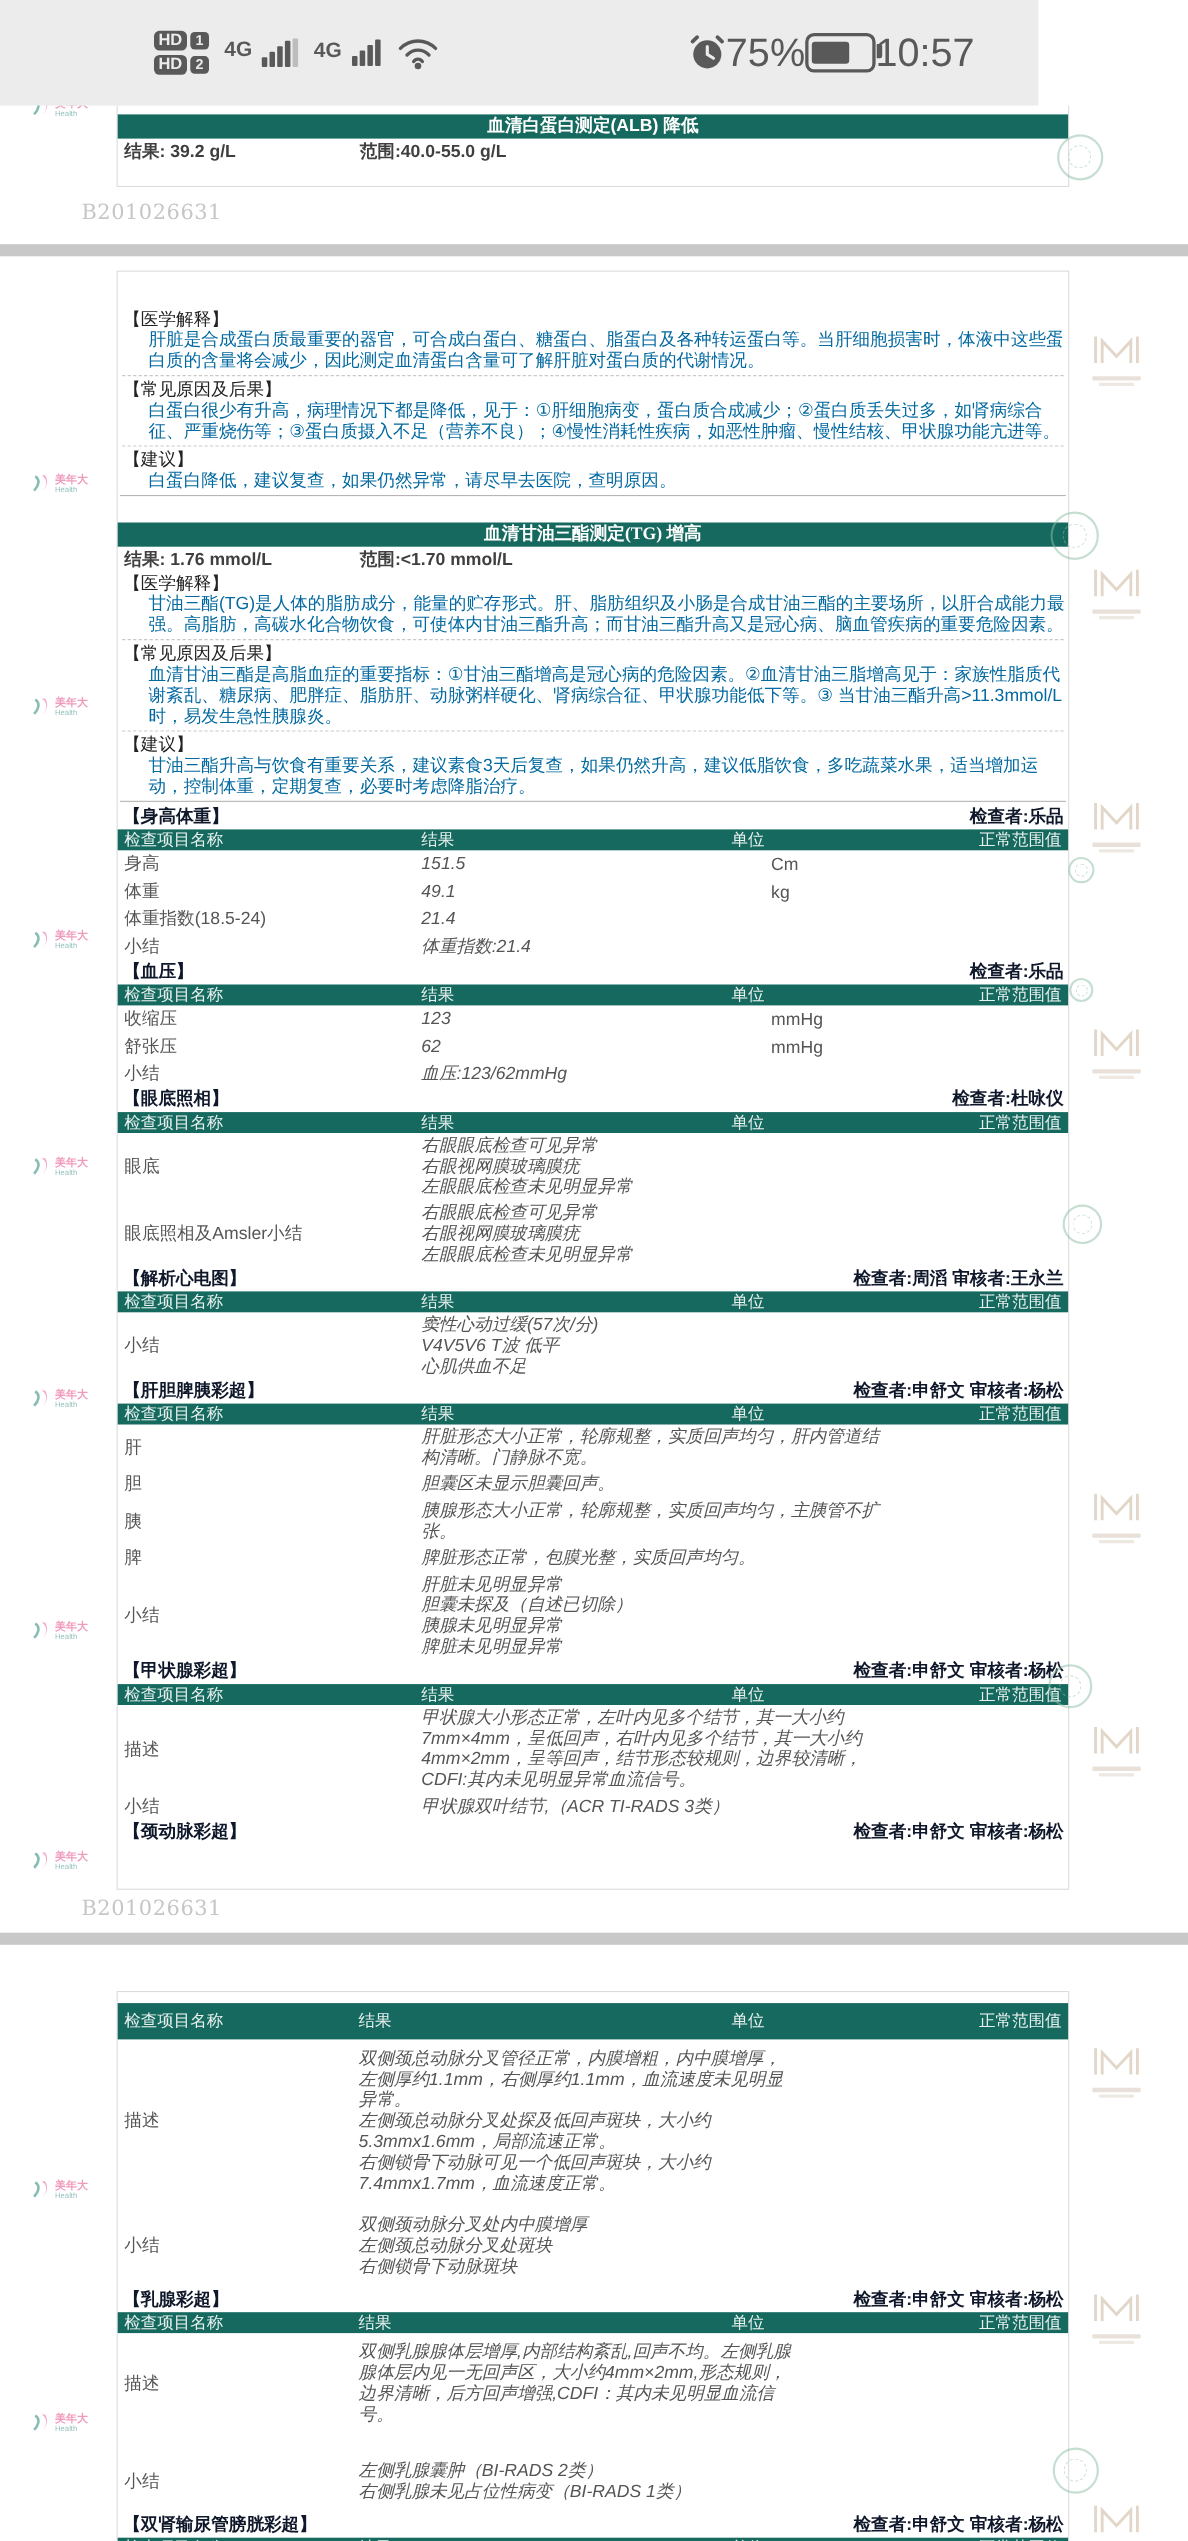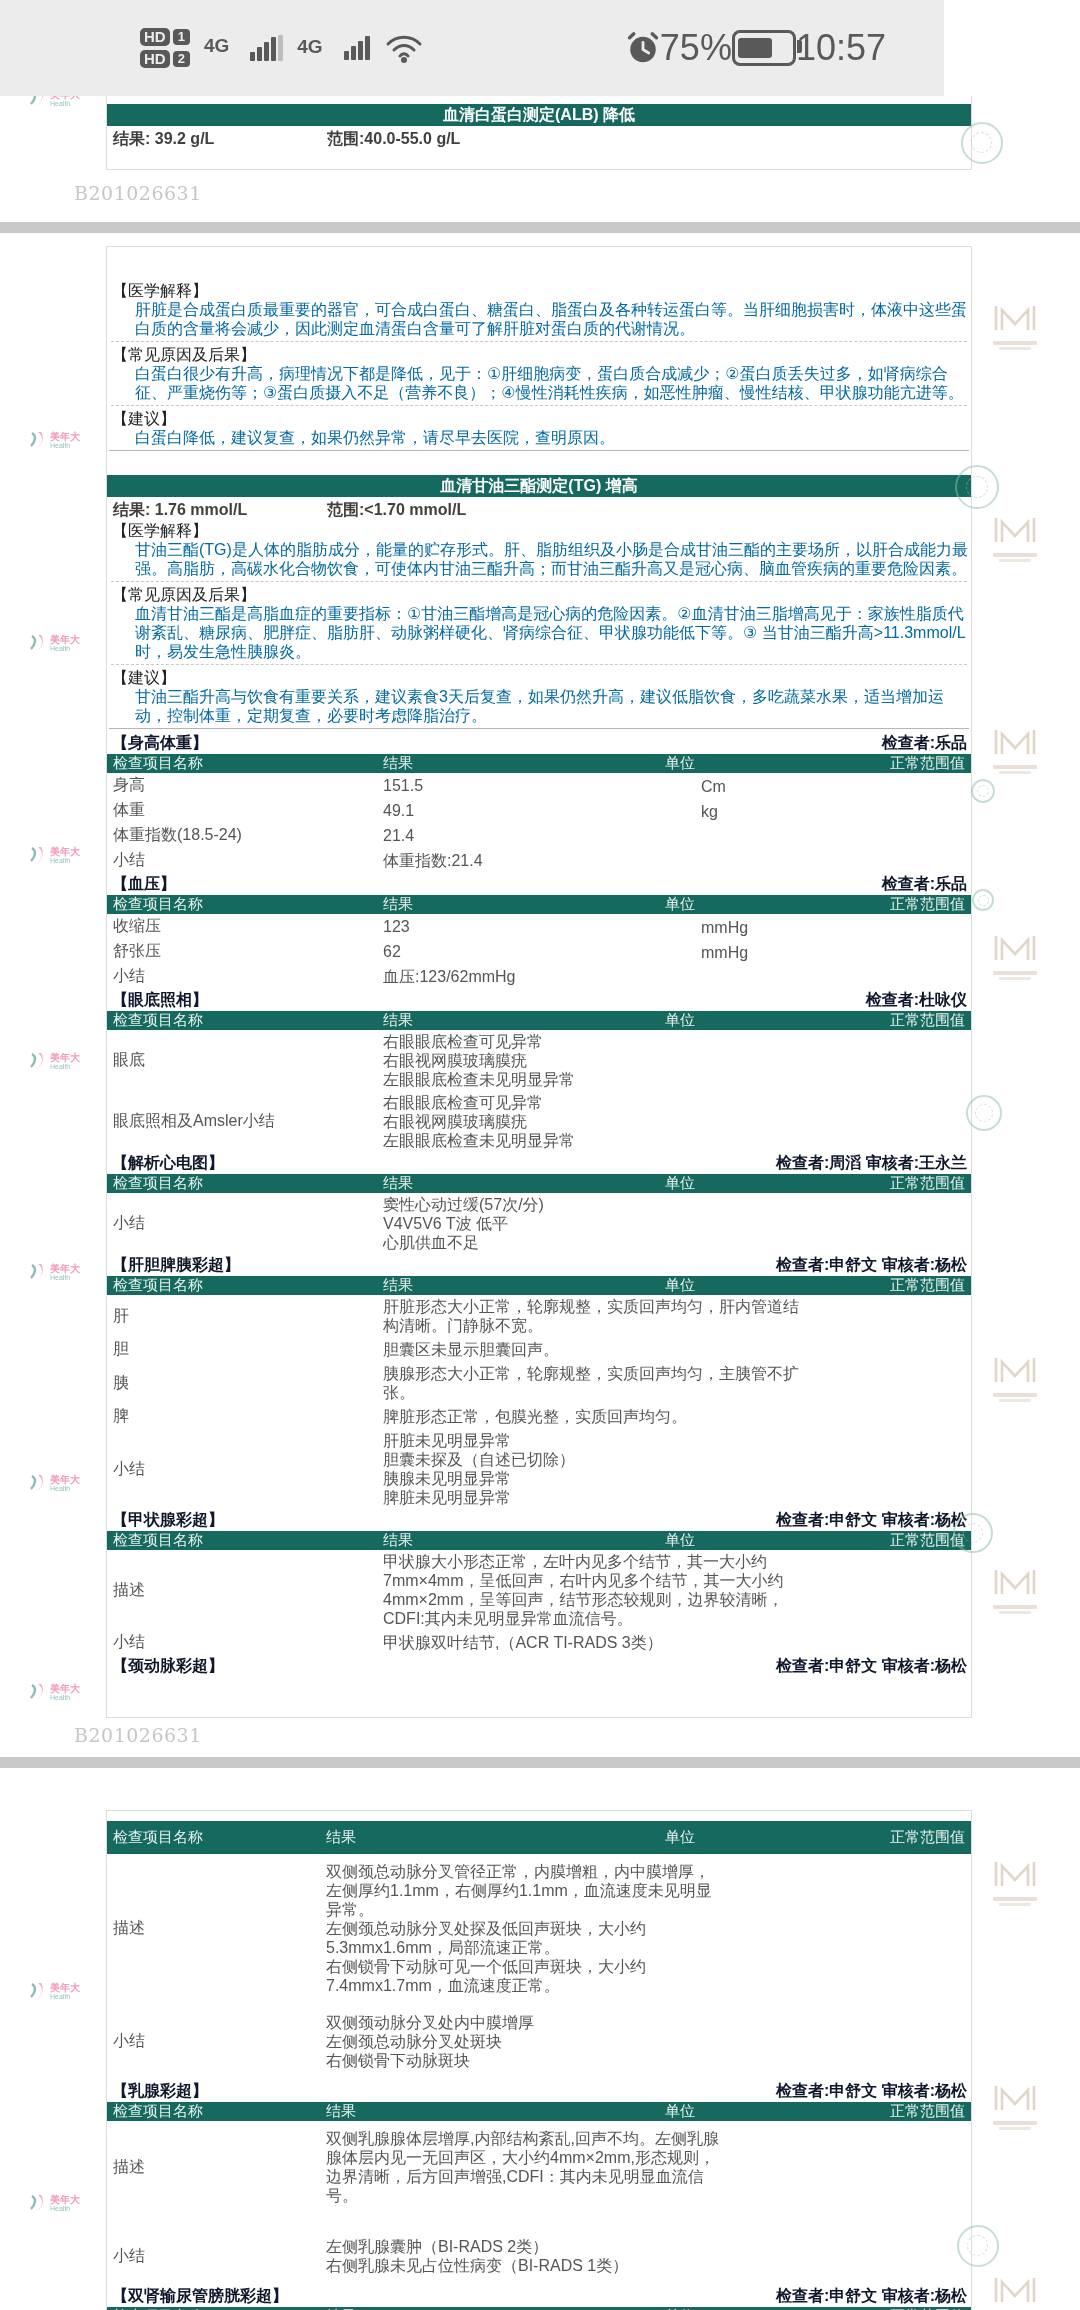--- a/index.html
+++ b/index.html
@@ -17,21 +17,21 @@
     color:#595959;
   }
   .sb-left{display:flex;align-items:center;gap:14px;margin-left:140px;}
   .sb-right{display:flex;align-items:center;margin-right:58px;}
   .hd-stack{display:flex;flex-direction:column;gap:4px;}
   .hd-row{display:flex;align-items:center;gap:3px;}
   .hd-chip{background:#595959;color:#ececec;font-weight:bold;font-size:15px;
     border-radius:5px;padding:1px 4px;line-height:16px;}
   .hd-num{background:#595959;color:#ececec;font-weight:bold;font-size:13px;
     border-radius:4px;padding:1px 5px;line-height:14px;}
-  .net{display:flex;align-items:flex-end;gap:18px;}
+  .net{display:flex;align-items:flex-end;gap:6px;}
   .net .g{font-size:19px;font-weight:bold;margin-right:3px;align-self:flex-start;}
   .bars{display:flex;align-items:flex-end;gap:2px;}
   .bar{width:5px;background:#595959;border-radius:1px;}
   .bar.dim{background:#bdbdbd;}
   .sb-right .pct,.sb-right .time{font-size:36px;color:#595959;}
   .battery{position:relative;width:58px;height:30px;border:3px solid #595959;
     border-radius:8px;display:flex;align-items:center;}
   .battery .fill{height:20px;width:34px;margin-left:3px;background:#595959;border-radius:3px;}
   .battery .nub{position:absolute;right:-9px;top:7px;width:5px;height:13px;
     background:#595959;border-radius:0 2px 2px 0;}
@@ -45,35 +45,35 @@
     font-weight:bold;font-size:16px;text-align:center;}
   .page1 .banner{margin-top:8px;}
   .resline{display:flex;font-size:16px;font-weight:bold;color:#3f3f3f;
     padding:3px 0 2px 6px;height:19px;line-height:19px;}
   .resline .res{width:214px;}
   .sec-title{font-weight:normal;color:#222;font-size:16px;line-height:19px;padding-left:5px;}
   .sec-body{color:#0369a1;font-size:16px;line-height:19px;padding-left:28px;
     max-width:838px;white-space:pre-line;}
   .div-dash{border-top:1px dashed #c9c9c9;margin:3px 4px;}
   .div-solid{border-top:1px solid #b5b5b5;margin:3px 2px;}
-  .tg-banner{margin-top:24px;}
+  .tg-banner{margin-top:24px;font-family:Liberation Serif, serif;}
   
   .exam-head{display:flex;justify-content:space-between;align-items:baseline;
     font-weight:bold;font-size:16px;color:#0f172a;height:22px;line-height:22px;
     padding:0 4px 0 5px;}
   .thead{display:flex;align-items:center;background:#15695e;color:#e9f1ef;
     font-size:15px;height:19px;}
   .p3 .thead{height:33px;}
   .c-name{width:276px;padding-left:6px;box-sizing:border-box;}
   .c-res{flex:1;}
   .c-unit{width:170px;}
   .c-range{width:130px;text-align:right;padding-right:6px;}
   .trow{position:relative;display:flex;align-items:center;
     font-size:16px;color:#555;padding:2px 0;}
-  .trow .c-res{line-height:19px;white-space:pre-line;max-width:430px;}
+  .trow .c-res{line-height:19px;white-space:pre-line;max-width:430px;font-style:italic;}
   .trow .u{position:absolute;left:594px;top:4px;line-height:19px;}
   .p3 .c-name{width:219px;}
   .p3 .trow .c-res{max-width:396px;}
   .row-pad{padding:8px 0 10px 0;}
   .row-pad2{padding:8px 0 24px 0;}
   
   .serial{position:absolute;left:74px;font-family:"DejaVu Serif",serif;
     font-size:19px;color:#c6c6c6;letter-spacing:.5px;z-index:1;}
   .sep{position:absolute;left:0;width:1080px;height:11px;background:#c8c8c8;z-index:1;}
   

